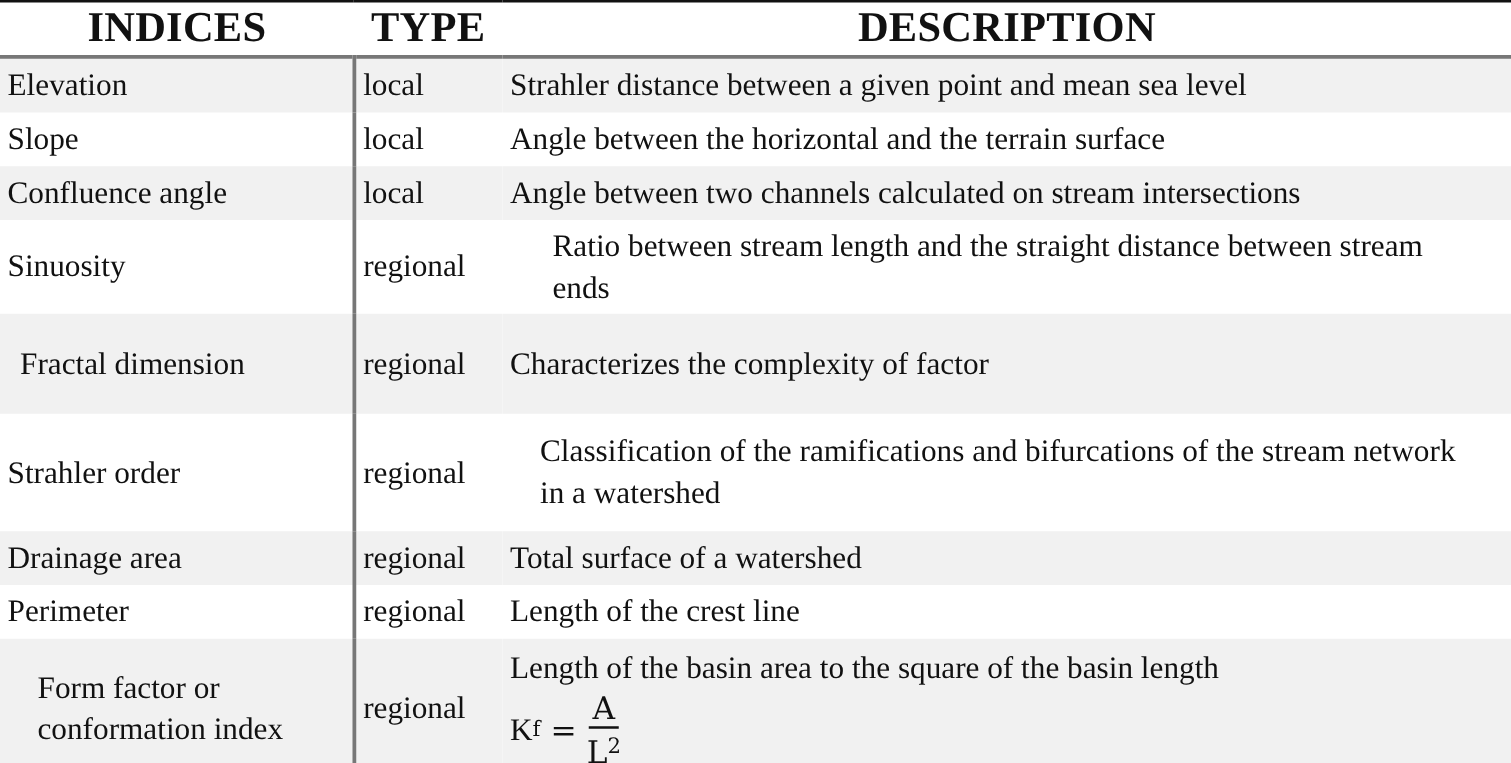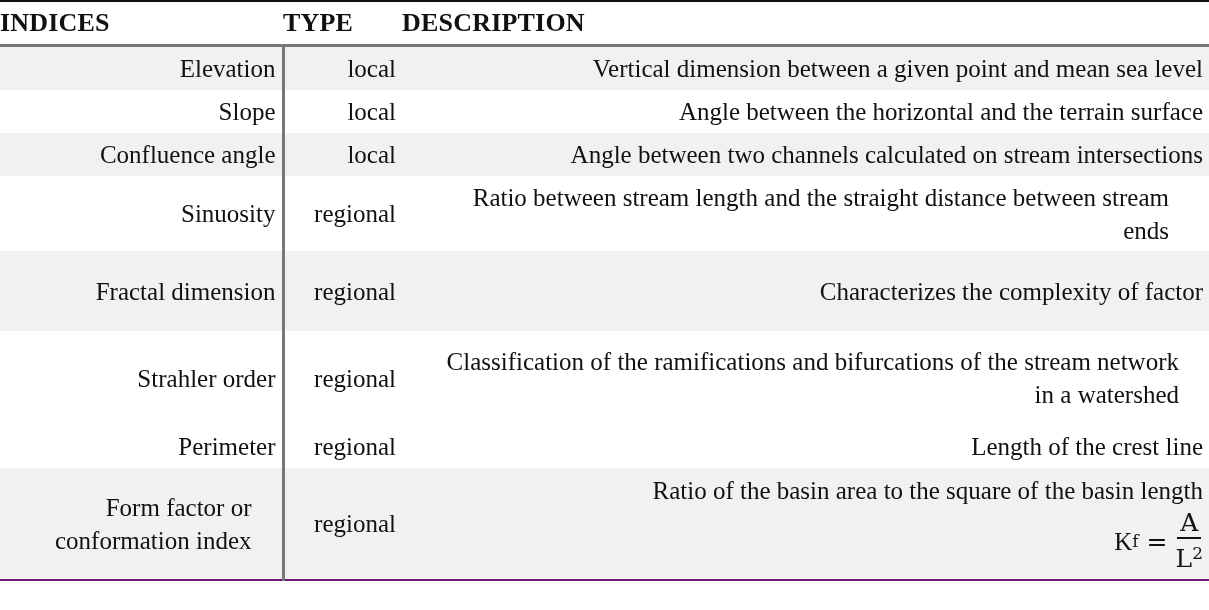--- a/index.html
+++ b/index.html
@@ -3,22 +3,22 @@
   <meta charset="utf-8">
   <style>
     html, body { margin: 0; padding: 0; background: #ffffff; }
     body { width: 1209px; height: 610px; overflow: hidden; font-family: "Liberation Serif", "DejaVu Serif", serif; color: #111111; }
     .table-wrap { position: absolute; left: 0; top: 0; width: 1209px; }
     table { border-collapse: collapse; width: 1209px; table-layout: fixed; }
     col.c1 { width: 283px; }
     col.c2 { width: 119px; }
     col.c3 { width: 807px; }
     thead tr { border-top: 2px solid #111; border-bottom: 3px solid #777; }
-    th { font-weight: bold; font-size: 26px; height: 42px; padding: 0; text-align: left; vertical-align: middle; letter-spacing: 0.2px; }
-    td { font-size: 25px; text-align: right; vertical-align: middle; padding: 0 6px; line-height: 33px; }
+    th { font-weight: bold; font-size: 34px; height: 42px; padding: 0; text-align: center; vertical-align: middle; letter-spacing: 0.2px; }
+    td { font-size: 25px; text-align: left; vertical-align: middle; padding: 0 6px; line-height: 33px; }
     td.idx { border-right: 3px solid #777; }
     tr.shade td { background: #f1f1f1; }
     tbody tr:last-child { border-bottom: 2px solid #701a75; }
     .h43 { height: 43px; }
     .h75 { height: 75px; }
     .h80 { height: 80px; padding-left: 16px; }
     .h78 { height: 94px; }
     .h111 { height: 111px; }
     .formula { display: inline-flex; align-items: center; font-family: "DejaVu Serif", serif; font-size: 25px; margin-top: 2px; }
     .formula .k { font-family: "Liberation Serif", serif; }
@@ -43,21 +43,21 @@
       <tr>
         <th>INDICES</th>
         <th>TYPE</th>
         <th>DESCRIPTION</th>
       </tr>
     </thead>
     <tbody>
       <tr class="shade">
         <td class="idx h43">Elevation</td>
         <td>local</td>
-        <td>Vertical dimension between a given point and mean sea level</td>
+        <td>Strahler distance between a given point and mean sea level</td>
       </tr>
       <tr>
         <td class="idx h43">Slope</td>
         <td>local</td>
         <td>Angle between the horizontal and the terrain surface</td>
       </tr>
       <tr class="shade">
         <td class="idx h43">Confluence angle</td>
         <td>local</td>
         <td>Angle between two channels calculated on stream intersections</td>
@@ -70,30 +70,35 @@
       <tr class="shade">
         <td class="idx h80">Fractal dimension</td>
         <td>regional</td>
         <td>Characterizes the complexity of factor</td>
       </tr>
       <tr>
         <td class="idx h78">Strahler order</td>
         <td>regional</td>
         <td style="padding:0 30px;">Classification of the ramifications and bifurcations of the stream network in a watershed</td>
       </tr>
+      <tr class="shade">
+        <td class="idx h43">Drainage area</td>
+        <td>regional</td>
+        <td>Total surface of a watershed</td>
+      </tr>
       <tr>
         <td class="idx h43">Perimeter</td>
         <td>regional</td>
         <td>Length of the crest line</td>
       </tr>
       <tr class="shade">
         <td class="idx h111" style="padding:0 30px;">Form factor or conformation index</td>
         <td>regional</td>
         <td>
-          <span class="desc-line">Ratio of the basin area to the square of the basin length</span>
+          <span class="desc-line">Length of the basin area to the square of the basin length</span>
           <span class="formula">
             <span class="k">K</span>
               <sub>f</sub>
             <span class="eq">=</span>
             <span class="frac">
               <span class="num">A</span>
               <span class="den"><span>L</span><sup>2</sup></span>
             </span>
           </span>
         </td>

